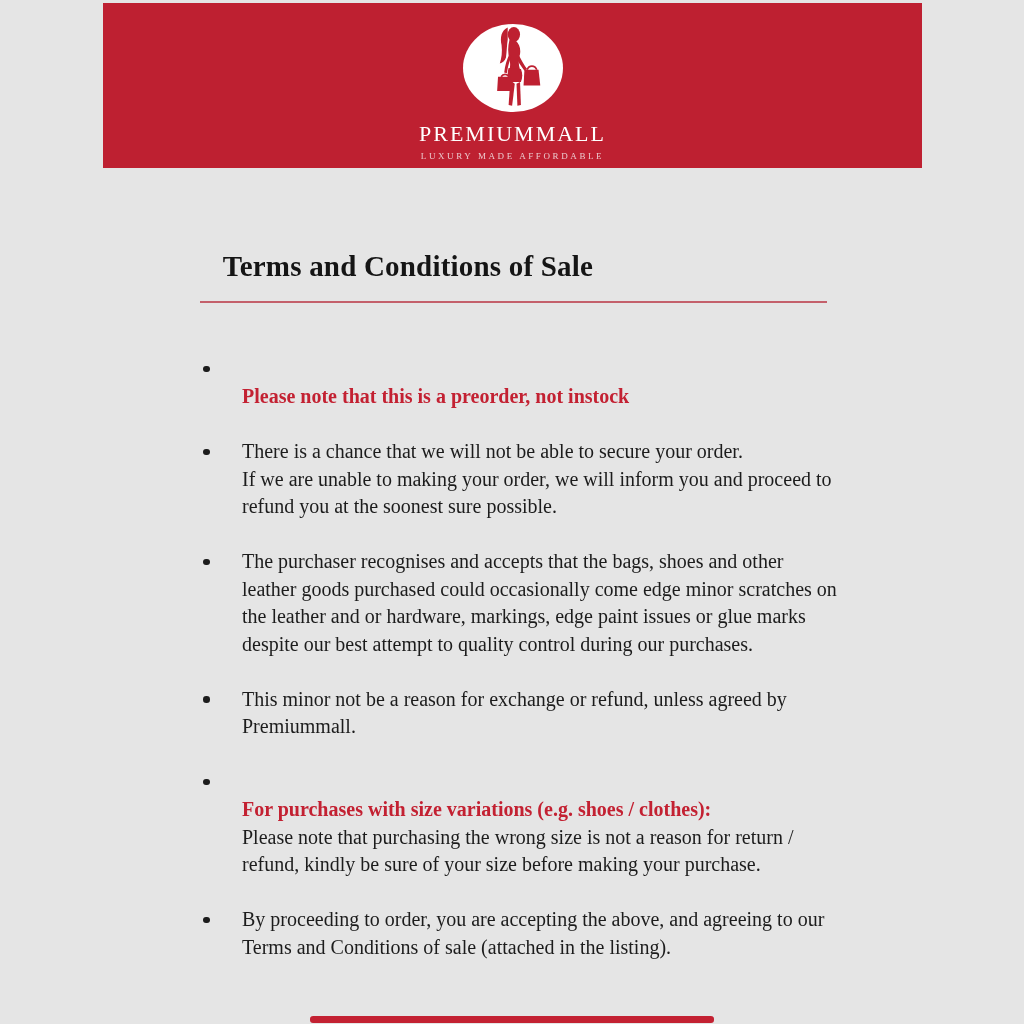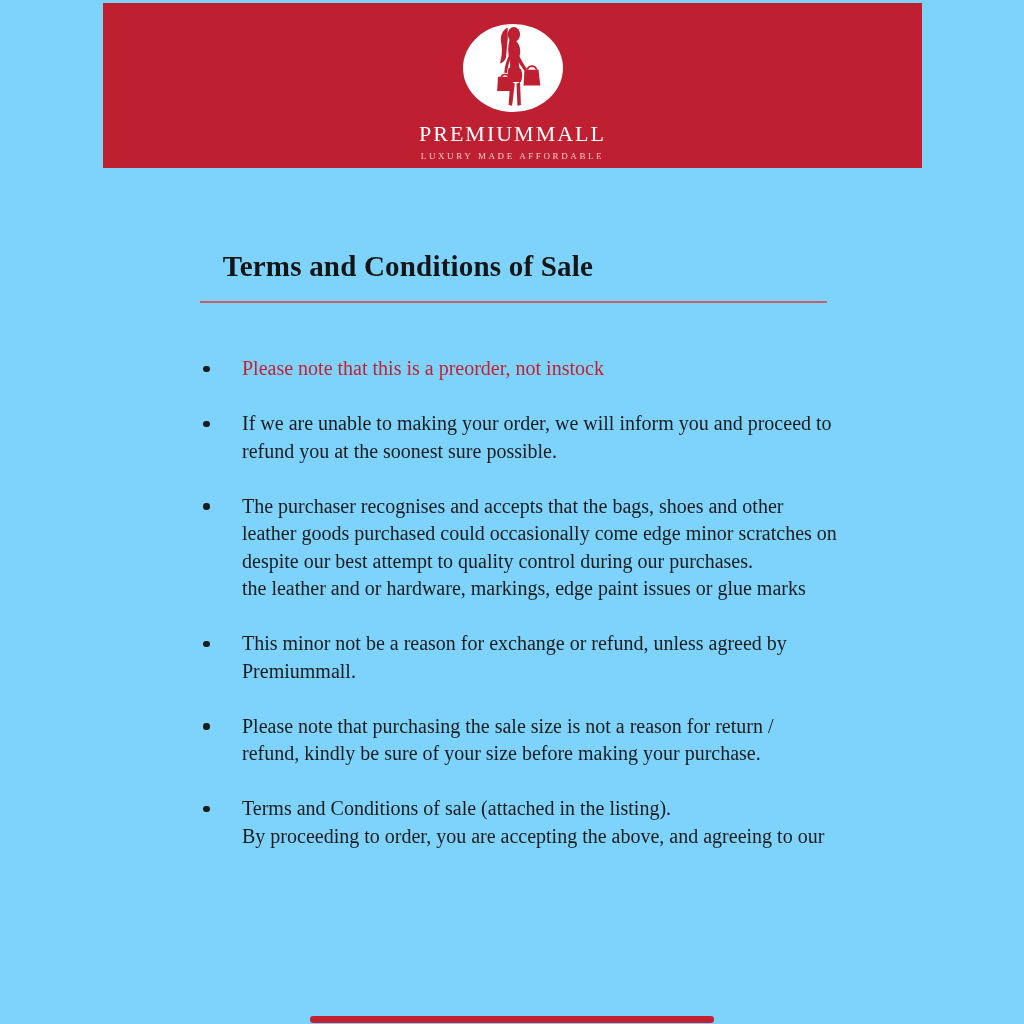--- a/index.html
+++ b/index.html
@@ -1,20 +1,20 @@
 <!DOCTYPE html>
 <html style="--banner: #be2031; --accent: #c32132;"><head>
 <meta charset="utf-8">
 <style>
   html,body{margin:0;padding:0;}
   body{
     width:1024px;height:1024px;background:#ffffff;overflow:hidden;
     font-family:"Liberation Serif","DejaVu Serif",serif;
   }
-  .page{position:relative;width:1024px;height:1024px;background:#7dd3fc;}
+  .page{position:relative;width:1024px;height:1024px;background:#e5e5e5;}
 
   
   .banner{
     position:absolute;left:103px;top:3px;width:819px;height:165px;
     background:var(--banner,#be2031);
     display:flex;flex-direction:column;align-items:center;
   }
   .logo-circle{
     margin-top:21px;width:100px;height:88px;border-radius:50%;
     background:#ffffff;position:relative;overflow:hidden;
@@ -50,21 +50,21 @@
   }
   .bullet-marker::before{
     content:"";position:absolute;left:3px;top:10.5px;width:6.5px;height:6.5px;
     border-radius:50%;background:#1c1c1c;
   }
   .bullet-text{flex:1 1 auto;}
   .line{
     font-size:20px;line-height:27.5px;color:#1c1c1c;white-space:nowrap;
   }
   .line.red-bold{
-    color:var(--accent,#c32132);font-weight:normal;
+    color:var(--accent,#c32132);font-weight:bold;margin-top:28px;
   }
 
   
   .footer-bar{
     position:absolute;left:310px;top:1016px;width:404px;height:7px;
     border-radius:3px;background:var(--accent,#c32132);
   }
 </style>
 </head>
 <body>
@@ -103,55 +103,57 @@
   <div class="bullet-item">
     <span class="bullet-marker"></span>
     <div class="bullet-text">
           <div class="line red-bold">Please note that this is a preorder, not instock</div>
         </div>
   </div>
 
   <div class="bullet-item">
     <span class="bullet-marker"></span>
     <div class="bullet-text">
+          <div class="line">There is a chance that we will not be able to secure your order.</div>
           <div class="line">If we are unable to making your order, we will inform you and proceed to</div>
           <div class="line">refund you at the soonest sure possible.</div>
         </div>
   </div>
 
   <div class="bullet-item">
     <span class="bullet-marker"></span>
     <div class="bullet-text">
           <div class="line">The purchaser recognises and accepts that the bags, shoes and other</div>
           <div class="line">leather goods purchased could occasionally come edge minor scratches on</div>
+          <div class="line">the leather and or hardware, markings, edge paint issues or glue marks</div>
           <div class="line">despite our best attempt to quality control during our purchases.</div>
-          <div class="line">the leather and or hardware, markings, edge paint issues or glue marks</div>
         </div>
   </div>
 
   <div class="bullet-item">
     <span class="bullet-marker"></span>
     <div class="bullet-text">
           <div class="line">This minor not be a reason for exchange or refund, unless agreed by</div>
           <div class="line">Premiummall.</div>
         </div>
   </div>
 
   <div class="bullet-item">
     <span class="bullet-marker"></span>
     <div class="bullet-text">
-          <div class="line">Please note that purchasing the sale size is not a reason for return /</div>
+          <div class="line red-bold">For purchases with size variations (e.g. shoes / clothes):</div>
+          <div class="line">Please note that purchasing the wrong size is not a reason for return /</div>
           <div class="line">refund, kindly be sure of your size before making your purchase.</div>
         </div>
   </div>
 
   <div class="bullet-item">
     <span class="bullet-marker"></span>
     <div class="bullet-text">
+          <div class="line">By proceeding to order, you are accepting the above, and agreeing to our</div>
           <div class="line">Terms and Conditions of sale (attached in the listing).</div>
-          <div class="line">By proceeding to order, you are accepting the above, and agreeing to our</div>
         </div>
   </div>
 </div>
 
   <div class="footer-bar" style="background: rgb(195, 33, 50);"></div>
 
 </div>
 
 </body></html>

